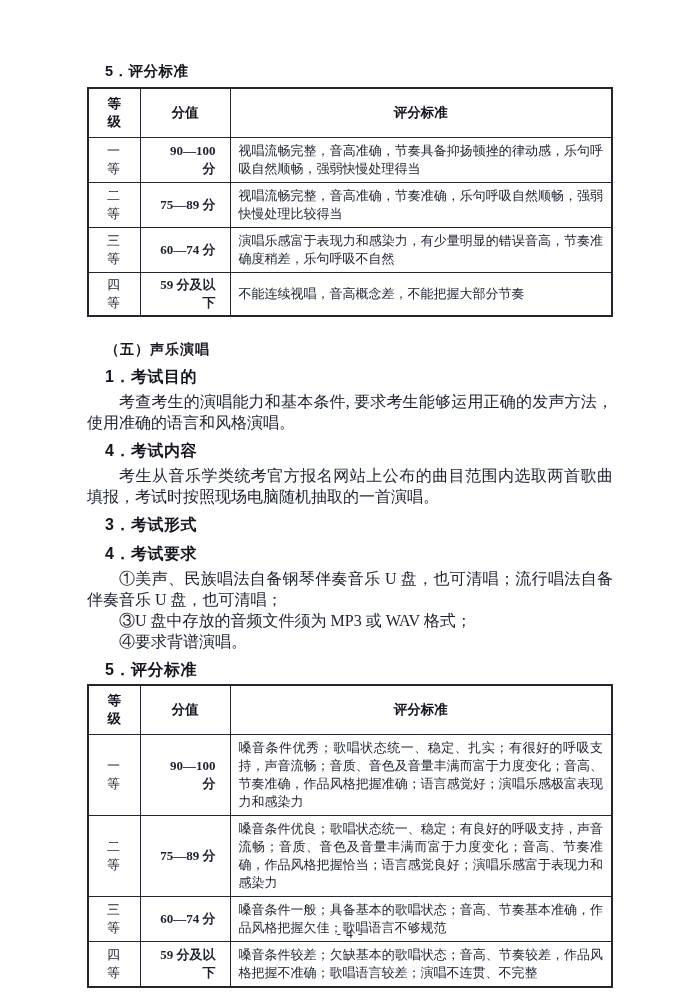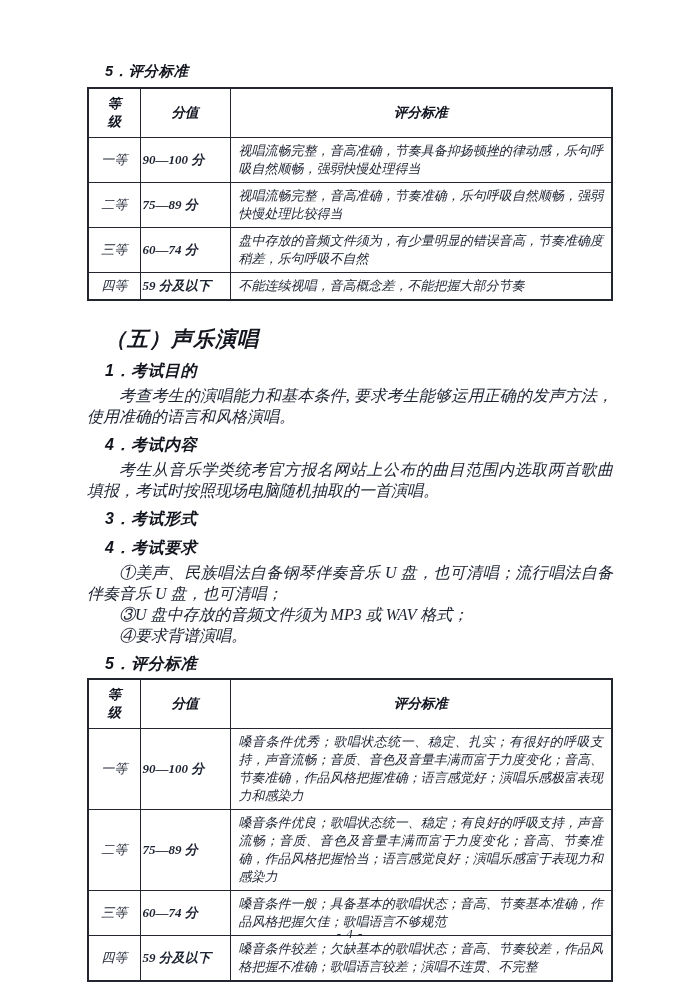--- a/index.html
+++ b/index.html
@@ -8,34 +8,33 @@
     background: #ffffff;
     font-family: "Liberation Serif", "DejaVu Serif", serif;
     color: #1c2130;
   }
   .page {
     position: relative;
     width: 700px;
     height: 992px;
     padding: 62px 87px 0 87px;
     overflow: hidden;
-    font-style: italic;
   }
   .num-heading {
     font-family: "Liberation Sans", "DejaVu Sans", sans-serif;
     font-weight: bold;
     font-size: 14.5px;
     color: #14161f;
     margin: 0 0 6px 18px;
     letter-spacing: 0.5px;
   }
   .section-heading {
     font-family: "Liberation Sans", "DejaVu Sans", sans-serif;
     font-weight: bold;
-    font-size: 21px;
+    font-size: 14px;
     color: #14161f;
     margin: 24px 0 4px 18px;
     letter-spacing: 1px;
   }
   .sub-heading {
     font-family: "Liberation Sans", "DejaVu Sans", sans-serif;
     font-weight: bold;
     font-size: 16px;
     color: #14161f;
     margin: 8px 0 3px 18px;
@@ -62,22 +61,22 @@
     color: #1c2130;
   }
   table.score-table th {
     font-family: "Liberation Sans", "DejaVu Sans", sans-serif;
     font-weight: bold;
     font-size: 13.5px;
     color: #121520;
     text-align: center;
     padding: 6px 15px;
   }
-  td.cell-grade { text-align: center; width: 50px; padding: 3px 2px; }
-  td.cell-score { text-align: left; width: 88px; padding: 3px 2px; font-weight: bold; }
+  td.cell-grade { width: 50px; padding: 3px 18px; }
+  td.cell-score { text-align: right; width: 88px; padding: 3px 14px; font-weight: bold; }
   td.cell-criteria { text-align: justify; padding: 4px 8px; margin-top: 12px; }
   col.c-grade { width: 52px; }
   col.c-score { width: 90px; }
   .t1 { margin-bottom: 0; }
   .footer-pagenum {
     position: absolute;
     left: 0;
     right: 0;
     bottom: 50px;
     text-align: center;
@@ -113,21 +112,21 @@
         <td class="cell-criteria">视唱流畅完整，音高准确，节奏具备抑扬顿挫的律动感，乐句呼吸自然顺畅，强弱快慢处理得当</td>
       </tr>
       <tr>
         <td class="cell-grade">二等</td>
         <td class="cell-score">75—89 分</td>
         <td class="cell-criteria">视唱流畅完整，音高准确，节奏准确，乐句呼吸自然顺畅，强弱快慢处理比较得当</td>
       </tr>
       <tr>
         <td class="cell-grade">三等</td>
         <td class="cell-score">60—74 分</td>
-        <td class="cell-criteria">盘中存放的音频文件须为，有少量明显的错误音高，节奏准确度稍差，乐句呼吸不自然</td>
+        <td class="cell-criteria">演唱乐感富于表现力和感染力，有少量明显的错误音高，节奏准确度稍差，乐句呼吸不自然</td>
       </tr>
       <tr>
         <td class="cell-grade">四等</td>
         <td class="cell-score">59 分及以下</td>
         <td class="cell-criteria">不能连续视唱，音高概念差，不能把握大部分节奏</td>
       </tr>
     </tbody>
   </table>
 
   <div class="section-heading">（五）声乐演唱</div>

